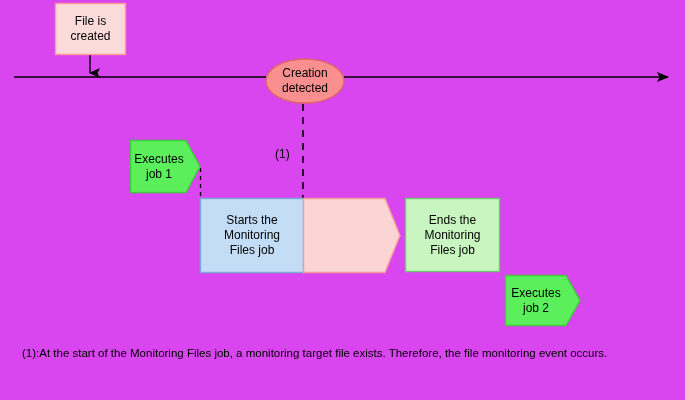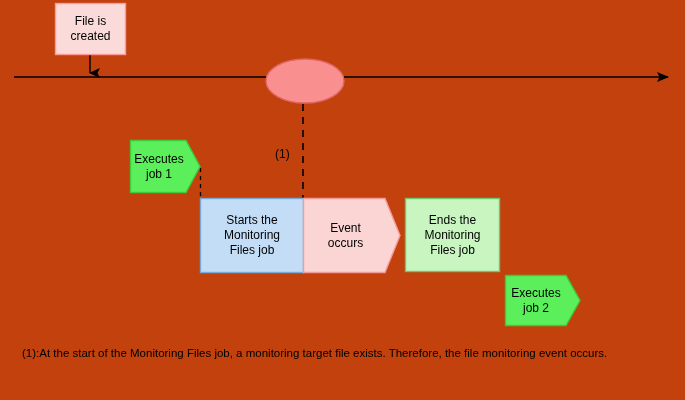--- a/index.html
+++ b/index.html
@@ -4,21 +4,21 @@
 <style>
   html, body {
     margin: 0;
     padding: 0;
     background: #ffffff;
   }
   #canvas {
     position: relative;
     width: 685px;
     height: 400px;
-    background: #c2410c;
+    background: #d946ef;
     overflow: hidden;
     font-family: "Liberation Sans", sans-serif;
   }
   .svg-layer {
     position: absolute;
     left: 0;
     top: 0;
     width: 685px;
     height: 400px;
   }
@@ -96,30 +96,30 @@
 
     <rect x="405.5" y="198.5" width="94" height="73" fill="#c8f5c0" stroke="#6dc96d" stroke-width="1.4"></rect>
 
     <path d="M505.5,275.5 L566,275.5 L580,300.5 L566,325.5 L505.5,325.5 Z" fill="#5bf05b" stroke="#3ec93e" stroke-width="1.4"></path>
 
   </svg>
 
   <div class="node-label" style="left:55px; top:3px; width:71px; height:52px;">File is
 created</div>
 
+  <div class="node-label" style="left:266px; top:59px; width:78px; height:44px;">Creation
+detected</div>
 
   <div class="node-label" style="left:130px; top:140px; width:58px; height:53px;">Executes
 job 1</div>
 
   <div class="node-label" style="left:200px; top:198px; width:104px; height:75px;text-align:center;">Starts the
 Monitoring
 Files job</div>
 
-  <div class="node-label" style="left:303px; top:198px; width:85px; height:75px;">Event
-occurs</div>
 
   <div class="node-label" style="left:405px; top:198px; width:95px; height:74px;">Ends the
 Monitoring
 Files job</div>
 
   <div class="node-label" style="left:505px; top:275px; width:62px; height:51px;">Executes
 job 2</div>
 
   <div class="note-ref" style="left:275px; top:147px;">(1)</div>
 

